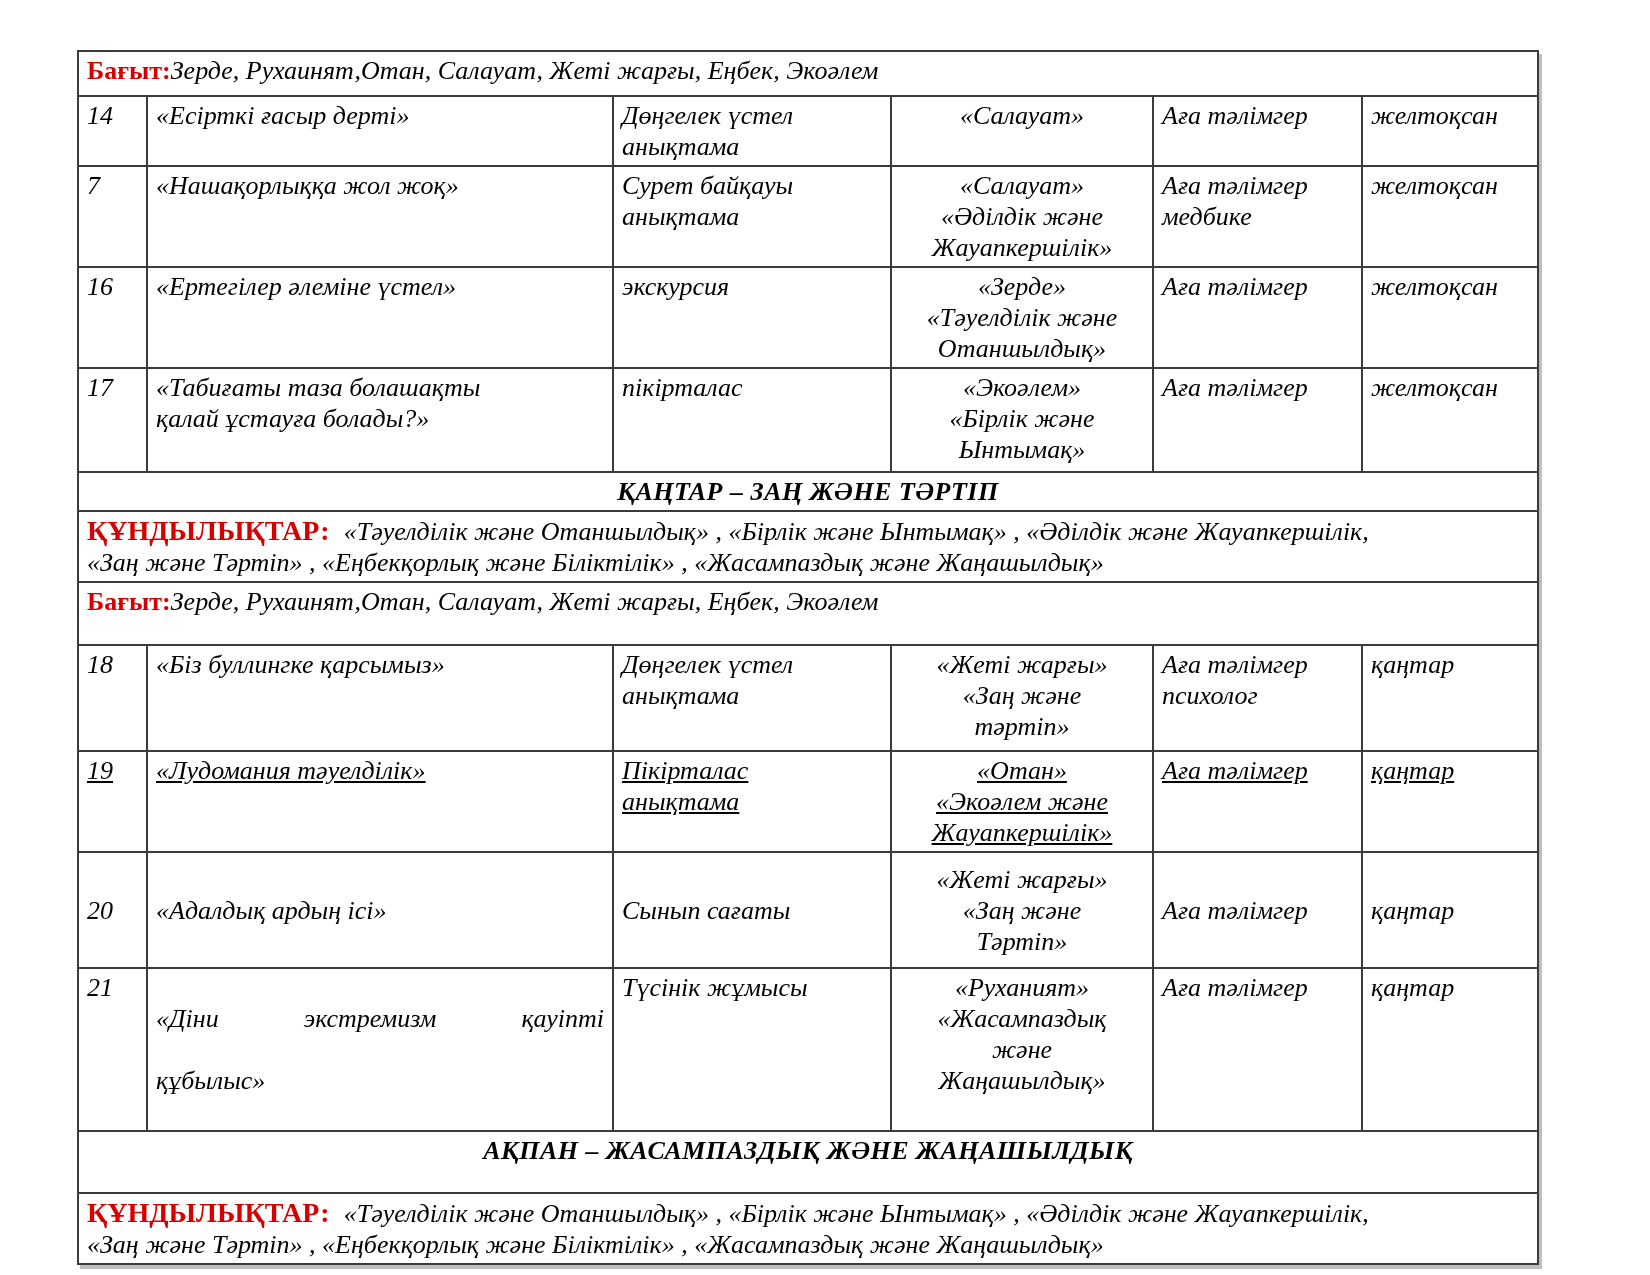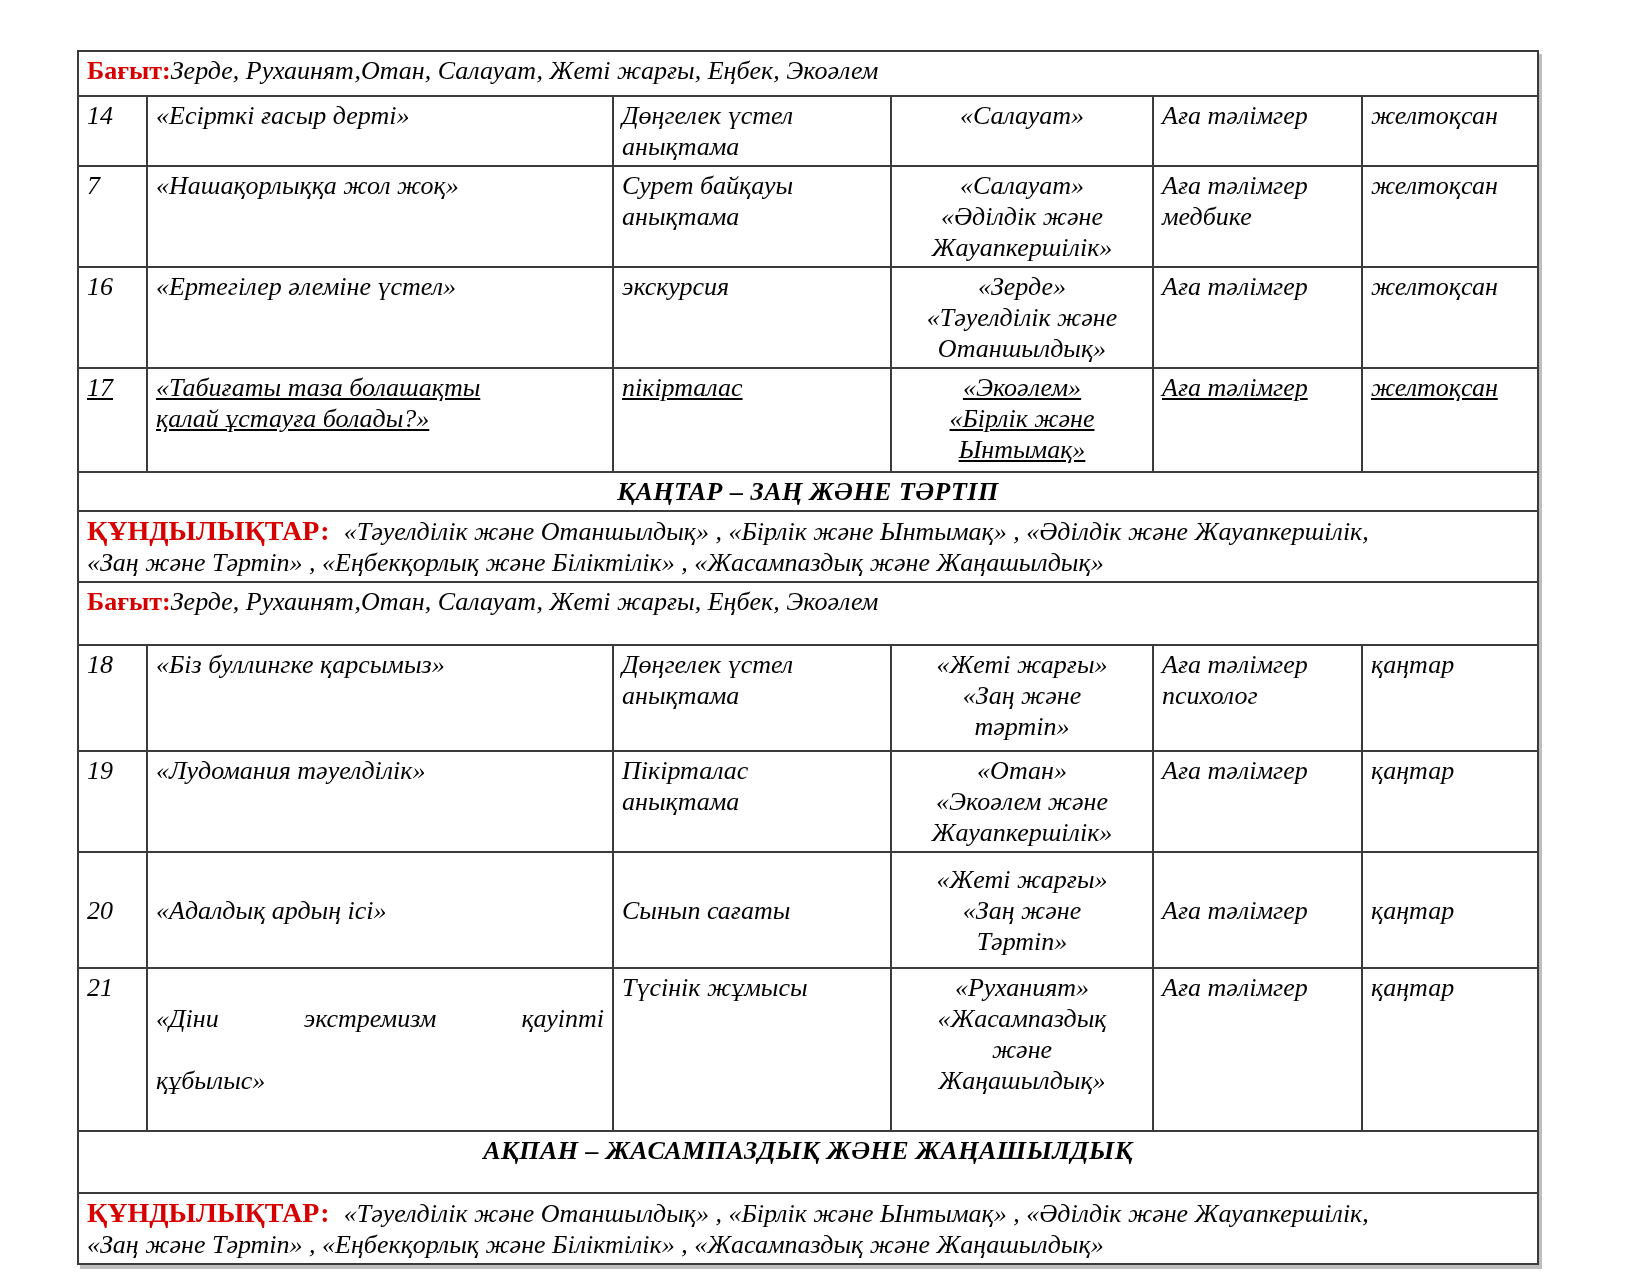--- a/index.html
+++ b/index.html
@@ -67,26 +67,26 @@
   tr.mid td { vertical-align: middle; }
   .jline {
     display: flex;
     justify-content: space-between;
   }
   
   tr.h45  { height: 45px; }
   tr.h68  { height: 68px; border-radius: 6px; }
   tr.h99  { height: 99px; }
   tr.h96  { height: 96px; }
-  tr.h104 { height: 104px; text-decoration: underline; }
+  tr.h104 { height: 104px; }
   tr.h41  { height: 31px; }
   tr.h70  { height: 70px; }
   tr.h63  { height: 63px; }
   tr.h106 { height: 106px; }
-  tr.h100 { height: 100px; }
+  tr.h100 { height: 100px; text-decoration: underline; }
   tr.h116 { height: 116px; }
   tr.h141 { height: 141px; }
   tr.h46  { height: 62px; }
   tr.h62  { height: 62px; }
 </style>
 </head>
 <body>
 
 <div class="sheet">
   <table class="plan">

